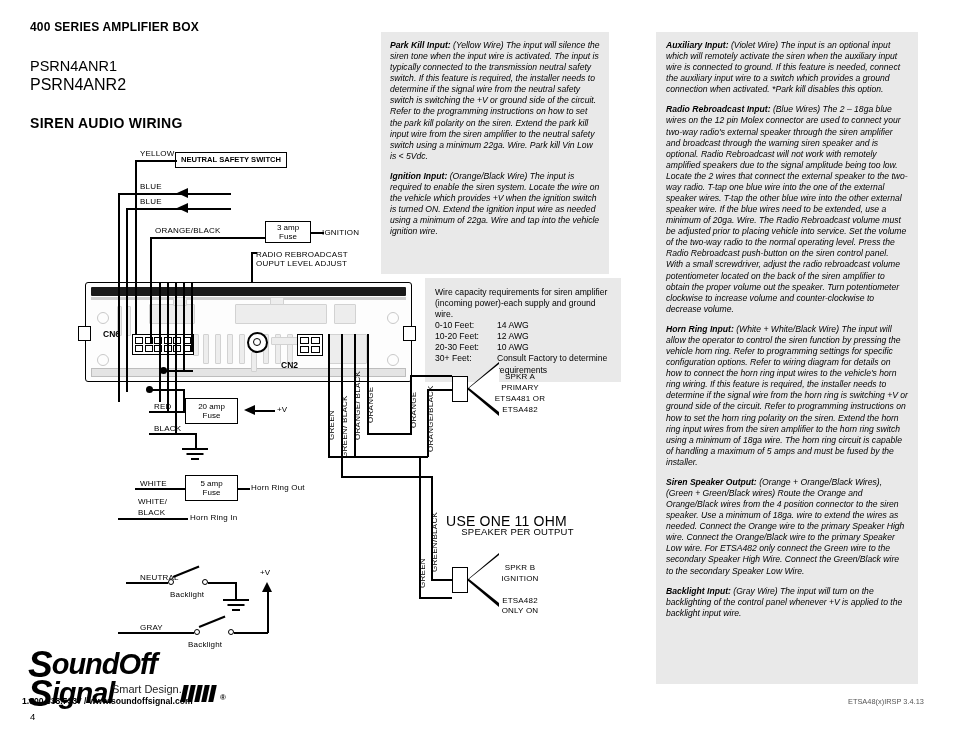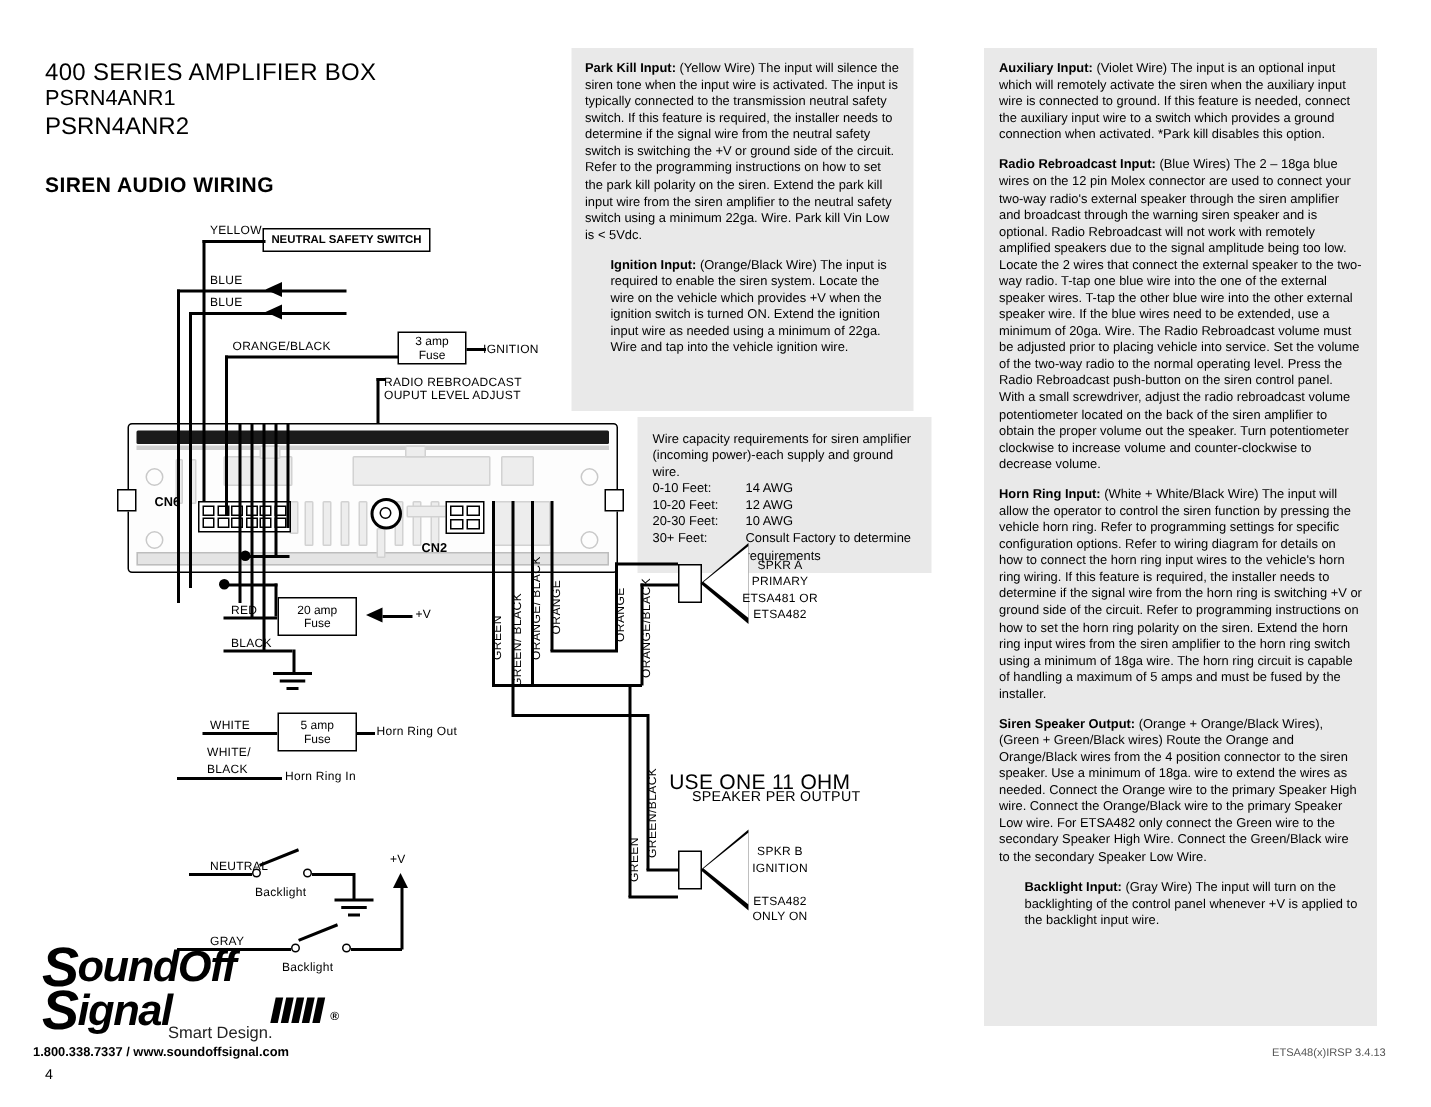--- a/index.html
+++ b/index.html
@@ -1,32 +1,32 @@
 <!DOCTYPE html>
 <html><head>
 <meta charset="utf-8">
 <style>
   html,body{margin:0;padding:0;background:#fff;}
   body{width:954px;height:738px;position:relative;overflow:hidden;
        font-family:"Liberation Sans",sans-serif;color:#000;}
   .page{position:absolute;inset:0;}
 
   
-  #doc-title{position:absolute;left:30px;top:40px;font-size:16px;font-weight:normal;letter-spacing:.2px;}
+  #doc-title{position:absolute;left:30px;top:20px;font-size:12px;font-weight:bold;letter-spacing:.2px;}
   #model-1{position:absolute;left:30px;top:58px;font-size:14.5px;}
   #model-2{position:absolute;left:30px;top:76px;font-size:16px;}
   #section-title{position:absolute;left:30px;top:115px;font-size:14px;font-weight:bold;letter-spacing:.3px;}
 
   
   .col{position:absolute;background:#e9e9e9;font-size:8.6px;line-height:1.29;}
   #col-mid{left:381px;top:32px;width:228px;height:242px;padding:8px 9px;box-sizing:border-box;}
   #col-right{left:656px;top:32px;width:262px;height:652px;padding:8px 10px;box-sizing:border-box;}
   #note-box{left:425px;top:278px;width:196px;height:104px;padding:9px 10px;box-sizing:border-box;}
-  .col p{margin:0 0 9px 0;text-align:left;}
-  .col p:last-child{margin-bottom:0;margin-left:17px;}
+  .col p{margin:0 0 9px 0;text-align:left;font-style:italic;}
+  .col p:last-child{margin-bottom:0;}
   .col b{font-weight:bold;}
   .awg-row{display:flex;}
   .awg-row .k{width:62px;flex:none;}
   .awg-row .v{flex:1;}
   .awg-ind{padding-left:62px;}
 
   
   #diagram{position:absolute;left:20px;top:140px;width:620px;height:540px;}
   .ln{position:absolute;background:#000;}
   .h{height:1.6px;}
@@ -85,21 +85,21 @@
   .gnd i:nth-child(2){top:5px;width:17px;}
   .gnd i:nth-child(3){top:10px;width:8px;}
 
   
   .arw{position:absolute;width:0;height:0;}
   .arw.l{border-top:5.5px solid transparent;border-bottom:5.5px solid transparent;border-right:11px solid #000;}
   .arw.d{border-left:5px solid transparent;border-right:5px solid transparent;border-top:10px solid #000;}
   .arw.u{border-left:5px solid transparent;border-right:5px solid transparent;border-bottom:10px solid #000;}
 
   
-  #logo{position:absolute;left:28px;top:628px;width:200px;height:58px;}
+  #logo{position:absolute;left:28px;top:648px;width:200px;height:58px;}
   .lg-row{position:relative;height:27px;}
   .lg-txt{font-family:"Liberation Sans",sans-serif;font-weight:bold;font-style:italic;
           font-size:29px;letter-spacing:-1px;line-height:27px;}
   .lg-big{font-size:37px;line-height:27px;position:relative;top:3px;}
   #bars{position:absolute;right:14px;bottom:2px;display:flex;gap:2.5px;}
   #bars span{display:block;width:4.5px;height:17px;background:#000;transform:skewX(-12deg);}
   #reg{position:absolute;right:2px;bottom:2px;font-size:8px;font-weight:bold;}
   #tagline{position:absolute;left:112px;top:683px;font-size:11px;color:#222;}
   #contact{position:absolute;left:22px;top:696px;font-size:8.6px;font-weight:bold;}
   #pageno{position:absolute;left:30px;top:711px;font-size:9.5px;}

